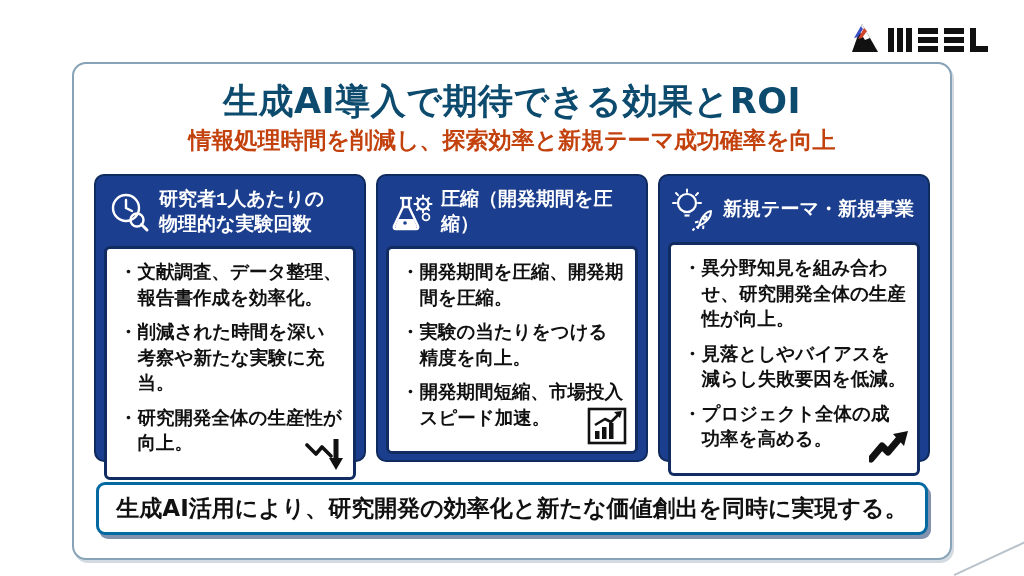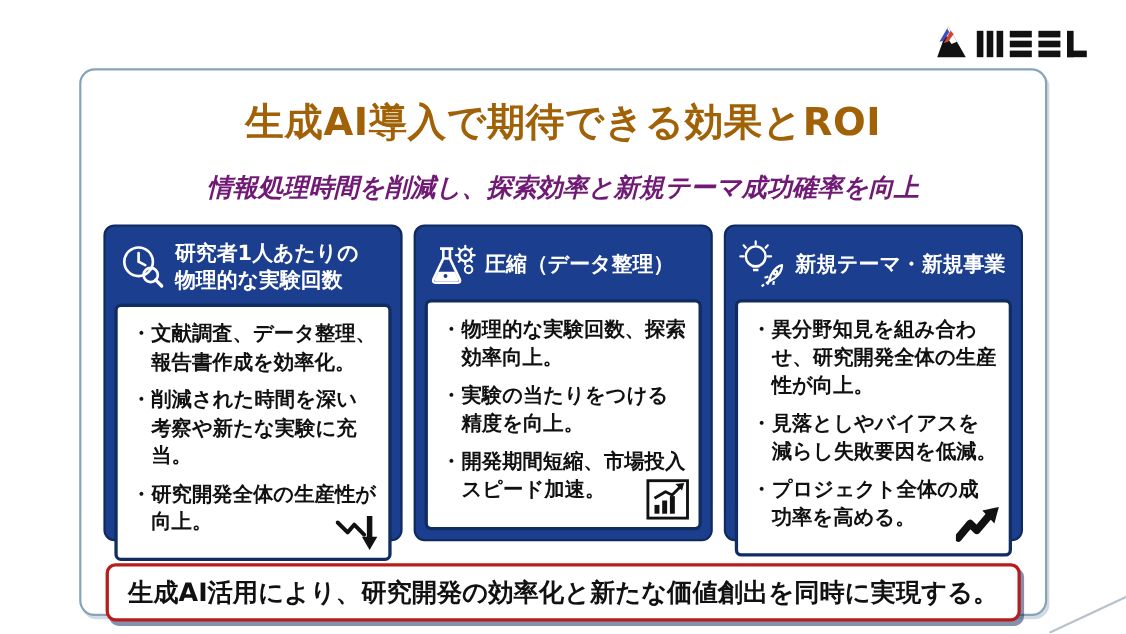--- a/index.html
+++ b/index.html
@@ -22,46 +22,46 @@
     border:2px solid #86a3b8;
     border-radius:14px;
     box-shadow:2px 3px 0 rgba(130,150,170,0.35);
     padding:14px 20px 0 20px;
   }
 
   .title {
     text-align:center;
     font-size:35px;
     letter-spacing:0.5px;
-    color:#a16207;
-    margin-top:10px;
+    color:#0c4a6e;
+    margin-top:0;
   }
   .subtitle {
     text-align:center;
     font-size:23px;
-    color:#701a75;
-    margin-top:20px;
-    font-style:italic;
+    color:#c2410c;
+    margin-top:0;
   }
 
   
   .cards {
     display:flex;
     gap:10px;
     margin-top:18px;
     height:288px;
   }
   .card {
     flex:1 1 0;
     background:#1c3e8e;
     border:2px solid #0f2a5c;
     border-radius:10px;
     padding:6px 8px 8px 8px;
     display:flex;
     flex-direction:column;
+    font-family:Liberation Mono, monospace;
   }
   .card-header {
     display:flex;
     align-items:center;
     gap:7px;
     padding:6px 2px 8px 2px;
     color:#ffffff;
   }
   .card-header .hicon { flex:0 0 46px; height:46px; }
   .card-header .htext { font-size:19px; line-height:1.32; }
@@ -81,21 +81,21 @@
     margin-bottom:9px;
   }
   .bullet .marker { flex:0 0 18px; }
   .bullet .btext  { flex:1; }
   .corner-icon { position:absolute; right:8px; bottom:6px; width:40px; height:38px; }
 
   
   .banner {
     margin:20px 2px 0 2px;
     background:#ffffff;
-    border:3px solid #b91c1c;
+    border:3px solid #0369a1;
     border-radius:9px;
     box-shadow:3px 4px 0 rgba(28,55,105,0.55);
     padding:8px 6px;
     text-align:center;
     font-size:23px;
     color:#111111;
   }
 
   
   .curl {
@@ -192,27 +192,27 @@
             <line x1="26.5" y1="14" x2="29" y2="14"></line>
               <line x1="41" y1="14" x2="43.5" y2="14"></line>
             <line x1="29" y1="8" x2="30.8" y2="9.8"></line>
               <line x1="39.2" y1="18.2" x2="41" y2="20"></line>
             <line x1="41" y1="8" x2="39.2" y2="9.8"></line>
               <line x1="30.8" y1="18.2" x2="29" y2="20"></line>
           </g>
           <circle cx="38" cy="27" r="3.4" fill="none" stroke="#ffffff" stroke-width="1.8"></circle>
         </svg>
         <div class="htext">
-          <span style="display:block">圧縮（データ整理）</span>
+          <span style="display:block">圧縮（開発期間を圧縮）</span>
         </div>
       </div>
       <div class="card-body">
         <div class="bullet">
           <span class="marker">・</span>
-          <span class="btext">物理的な実験回数、探索効率向上。</span>
+          <span class="btext">開発期間を圧縮、開発期間を圧縮。</span>
         </div>
         <div class="bullet">
           <span class="marker">・</span>
           <span class="btext">実験の当たりをつける精度を向上。</span>
         </div>
         <div class="bullet">
           <span class="marker">・</span>
           <span class="btext">開発期間短縮、市場投入スピード加速。</span>
         </div>
         <svg class="corner-icon" viewBox="0 0 40 38">

